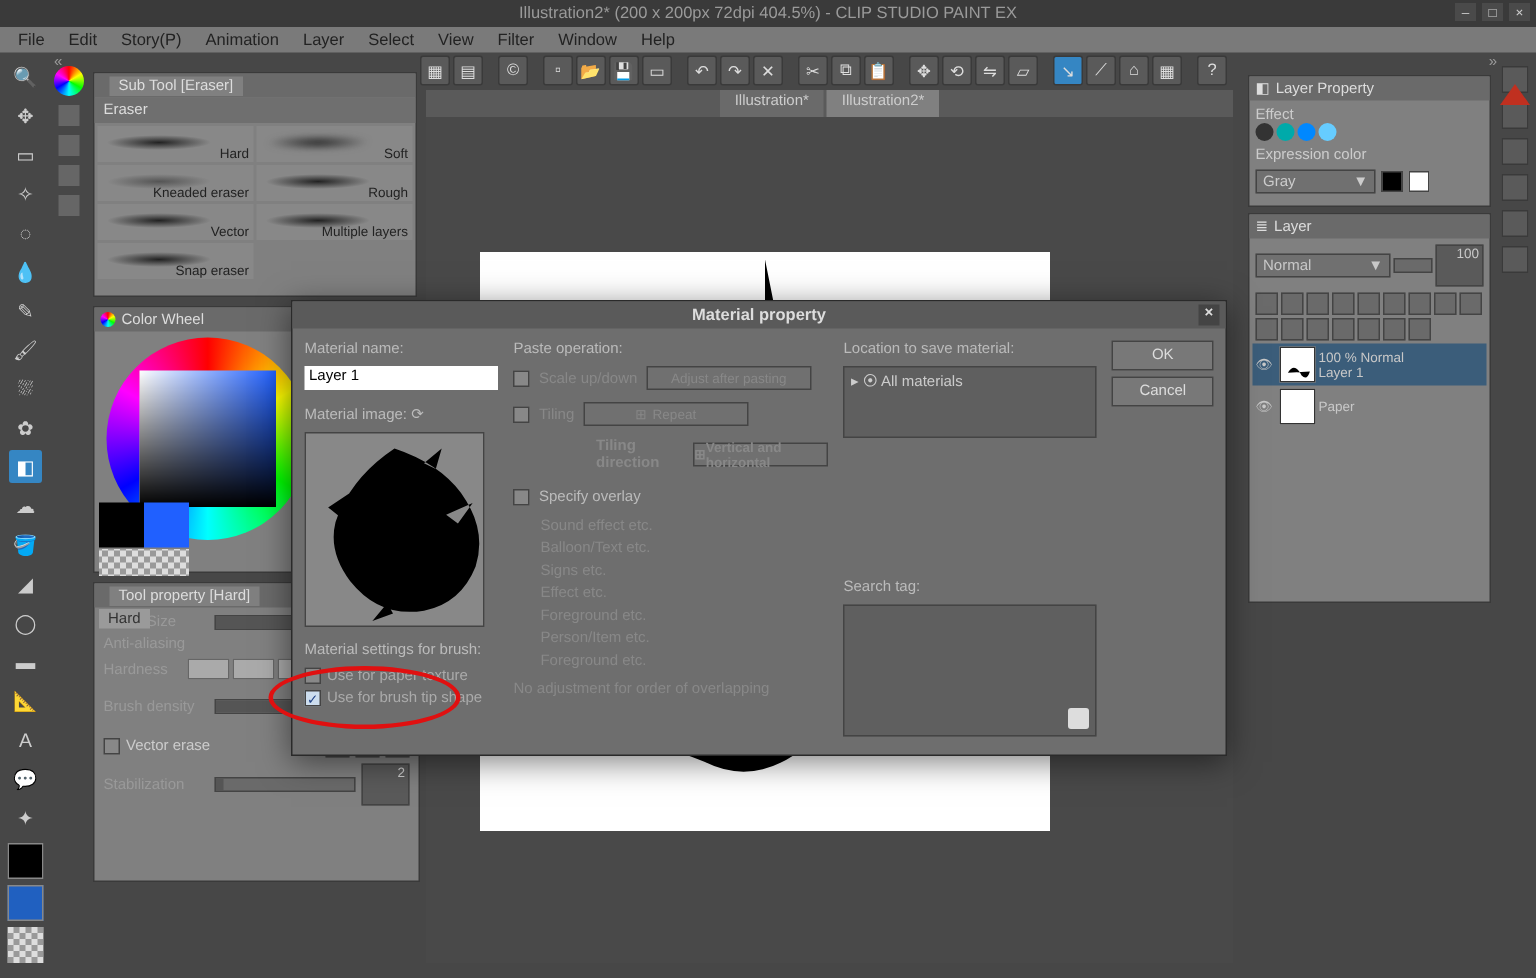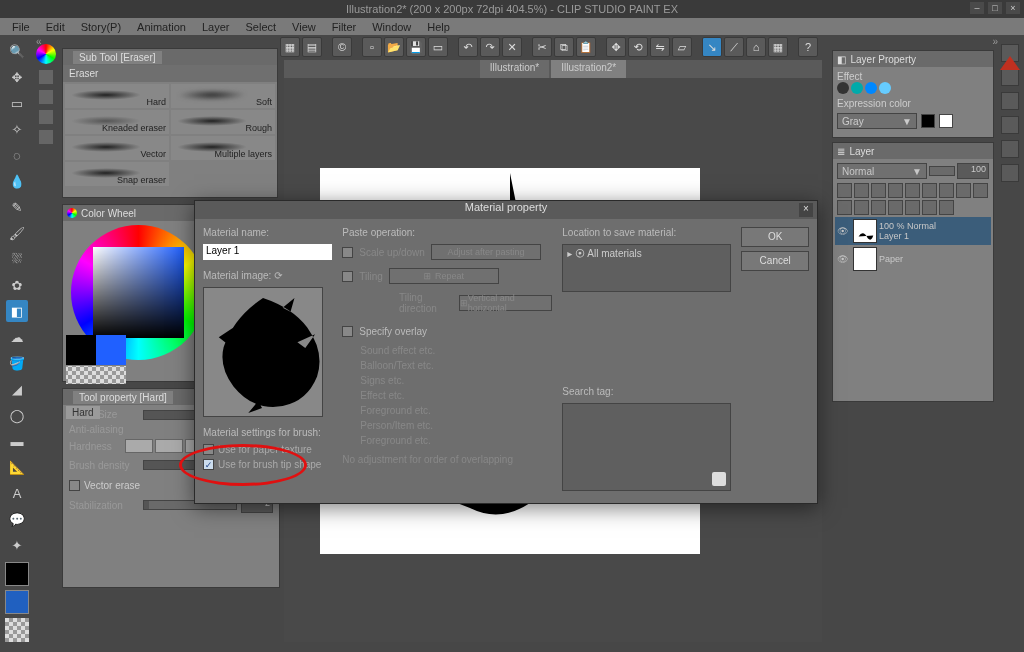--- a/index.html
+++ b/index.html
@@ -56,21 +56,21 @@
 .colboxes .c2 { width:30px; height:30px; background:#2060ff;}
 .checker2 { width:60px; height:18px; position:absolute; left:66px; top:366px; background: repeating-conic-gradient(#999 0% 25%, #ddd 0% 50%) 50% / 8px 8px;}
 
 
 .toolprop { left:62px; top:388px; width:218px; height:200px; }
 .tp-body { padding:4px 6px; display:flex; flex-direction:column; gap:4px;}
 .tp-row { display:flex; align-items:center; gap:4px; font-size:10px; color:#ccc;}
 .tp-row .label { width:70px; color:#999;}
 .slider { flex:1; height:10px; background:#6a6a6a; border:1px solid #444; position:relative;}
 .slider .fill { height:100%; background:#555;}
-.valbox { width:32px; height:16px; background:#5a5a5a; border:1px solid #444; text-align:right; padding:0 2px; font-size:9px;}
+.valbox { width:32px; height:28px; background:#5a5a5a; border:1px solid #444; text-align:right; padding:0 2px; font-size:9px;}
 .hardness-cells { display:flex; gap:2px;}
 .hardness-cells div{width:28px; height:14px; background:#aaa; border:1px solid #666;}
 .tp-icons { display:flex; gap:4px; justify-content:flex-end;}
 .tp-icons div{width:16px; height:16px; background:#6a6a6a; border:1px solid #444; font-size:11px; text-align:center;}
 .hardlabel{ position:absolute; left:66px; top:406px; background:#9a9a9a; color:#333; font-size:10px; padding:1px 6px;}
 
 
 .canvas-wrap { position:absolute; left:284px; top:60px; width:538px; height:582px; background:#494949;}
 .doc-tabs { height:18px; display:flex; gap:2px; background:#5a5a5a;justify-content:center;}
 .doc-tabs div{ padding:2px 10px; font-size:10px; color:#ccc; background:#6a6a6a;}
@@ -98,21 +98,21 @@
 .lay-icons{ display:flex; flex-wrap:wrap; gap:2px; padding:2px;}
 .lay-icons div{width:15px; height:15px; background:#6a6a6a; border:1px solid #444;}
 .layer-row{ display:flex; align-items:center; gap:2px; height:28px; padding:2px; font-size:9px;}
 .layer-row.sel{ background:#3b5d7a;}
 .layer-thumb{ width:24px; height:24px; background:#fff; border:1px solid #333;}
 .layer-thumb.paper{background:#fff;}
 .eye{width:14px;}
 
 
 .dialog { position:absolute; left:194px; top:200px; width:624px; height:304px; background:#6e6e6e; border:1px solid #2a2a2a; box-shadow:0 4px 20px rgba(0,0,0,.5);}
-.dlg-title{ height:18px; background:#5a5a5a; display:flex; justify-content:center; font-size:11px; color:#ddd; position:relative;}
+.dlg-title{ height:18px; background:#5a5a5a; display:flex; align-items:center; justify-content:center; font-size:11px; color:#ddd; position:relative;font-weight:bold;}
 .dlg-title .x{ position:absolute; right:4px; top:2px; width:14px; height:14px; background:#444; text-align:center; font-size:10px;}
 .dlg-body{ display:flex; padding:8px; gap:10px; height:calc(100% - 18px);}
 .dlg-col{ display:flex; flex-direction:column; gap:4px; font-size:10px; color:#bbb;}
 .dlg-col.c1{width:130px;}
 .dlg-col.c2{width:210px;}
 .dlg-col.c3{width:170px;}
 .dlg-col.c4{width:68px; align-items:stretch;}
 .textinput{ height:16px; background:#fff; color:#000; padding:1px 3px; font-size:10px;}
 .matimg{ width:120px; height:130px; background:#888; border:1px solid #444; position:relative; overflow:hidden;}
 .matimg svg{width:100%; height:100%;}
@@ -470,21 +470,21 @@
           <div class="ddwide">Adjust after pasting</div>
         </div>
       <div class="row" style="margin-top:4px;">
           <div class="chkbox"></div>
           <span class="disabled">Tiling</span>
           <div class="ddwide">
             <span style="margin-right:4px">⊞</span>
             <span>Repeat</span>
           </div>
         </div>
-      <div class="row" style="margin-top:4px;">
+      <div class="row" style="margin-top:4px;font-weight:bold;">
           <span style="width:60px"></span>
           <span class="disabled">Tiling direction</span>
           <div class="ddwide">
             <span>⊞ </span>
             <span>Vertical and horizontal</span>
           </div>
         </div>
       <div class="row" style="margin-top:8px;">
           <div class="chkbox"></div>
           <span>Specify overlay</span>

